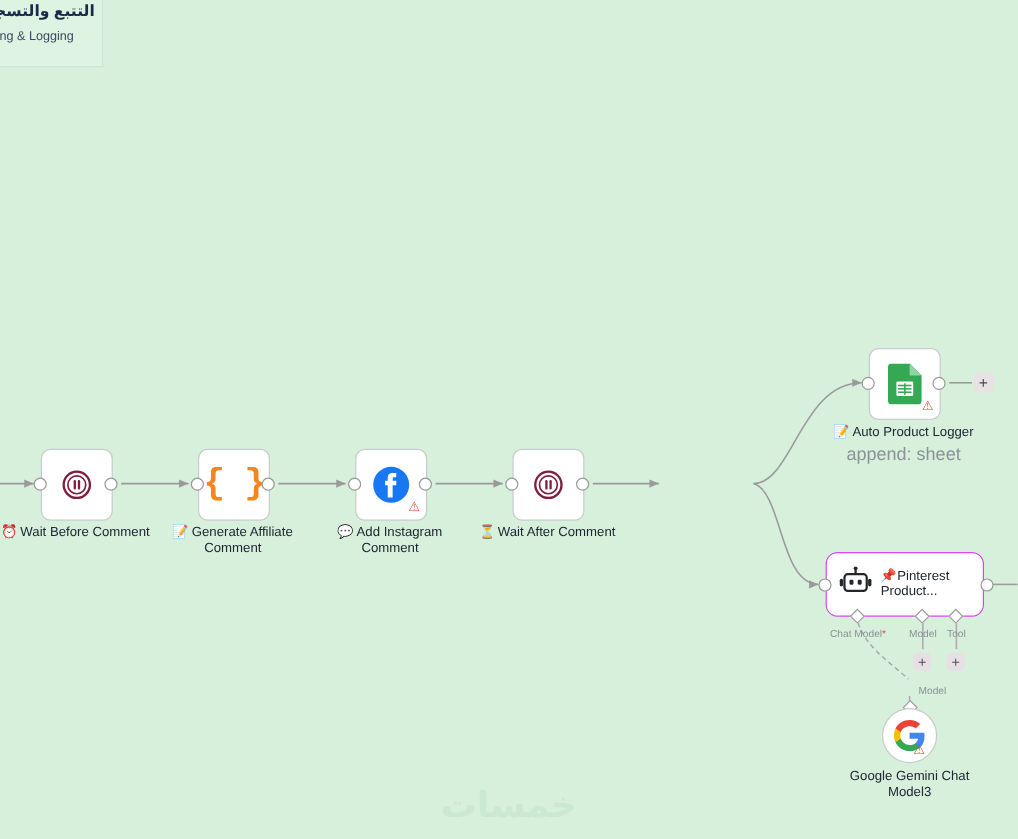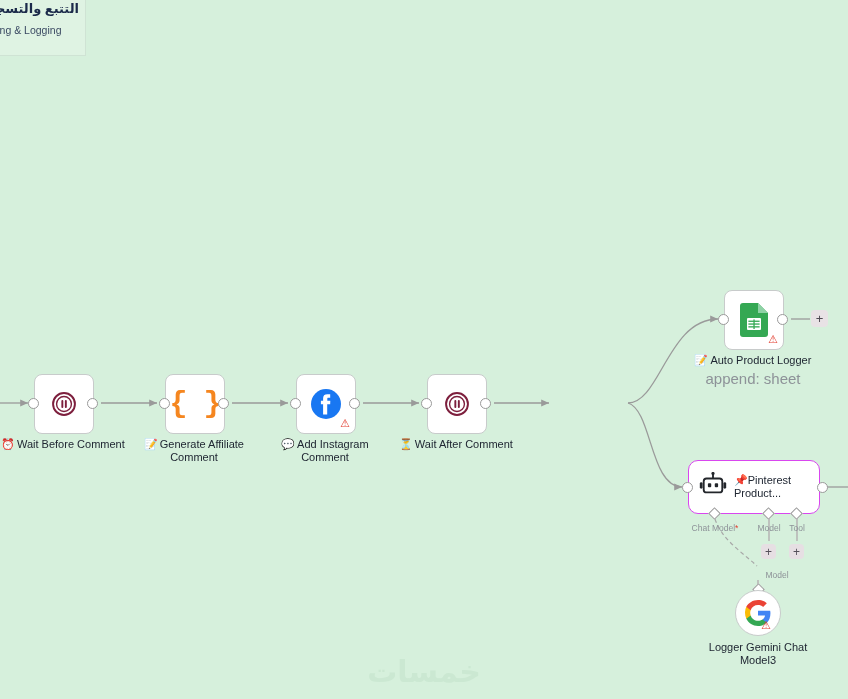--- a/index.html
+++ b/index.html
@@ -292,20 +292,20 @@
     <div class="round">
       <svg class="g-ico" viewBox="0 0 28 28">
         <path d="M27.4 14.3c0-1-.1-1.9-.3-2.8H14v5.3h7.6c-.3 1.8-1.3 3.3-2.8 4.3v3.6h4.6c2.7-2.5 4-6.1 4-10.4z" fill="#4285f4"></path>
         <path d="M14 28c3.8 0 7-1.3 9.4-3.4l-4.6-3.6c-1.3.9-2.9 1.4-4.8 1.4-3.7 0-6.8-2.5-7.9-5.8H1.4v3.7C3.8 25 8.5 28 14 28z" fill="#34a853"></path>
         <path d="M6.1 16.6c-.3-.9-.5-1.8-.5-2.8s.2-1.9.5-2.8V7.3H1.4A14 14 0 0 0 0 13.8c0 2.3.5 4.4 1.4 6.3l4.7-3.5z" fill="#fbbc05"></path>
         <path d="M14 5.5c2.1 0 4 .7 5.5 2.1l4-4C21 1.3 17.8 0 14 0 8.5 0 3.8 3 1.4 7.3l4.7 3.7c1.1-3.3 4.2-5.5 7.9-5.5z" fill="#ea4335"></path>
       </svg>
       <div class="warn">⚠</div>
     </div>
     <div class="label" style="top:51px;width:150px;">
-      <span>Logger Gemini Chat</span><br>
+      <span>Google Gemini Chat</span><br>
       <span>Model3</span>
     </div>
   </div>
 
   <div class="watermark">خمسات</div>
 
 </div>
 
 </body></html>

